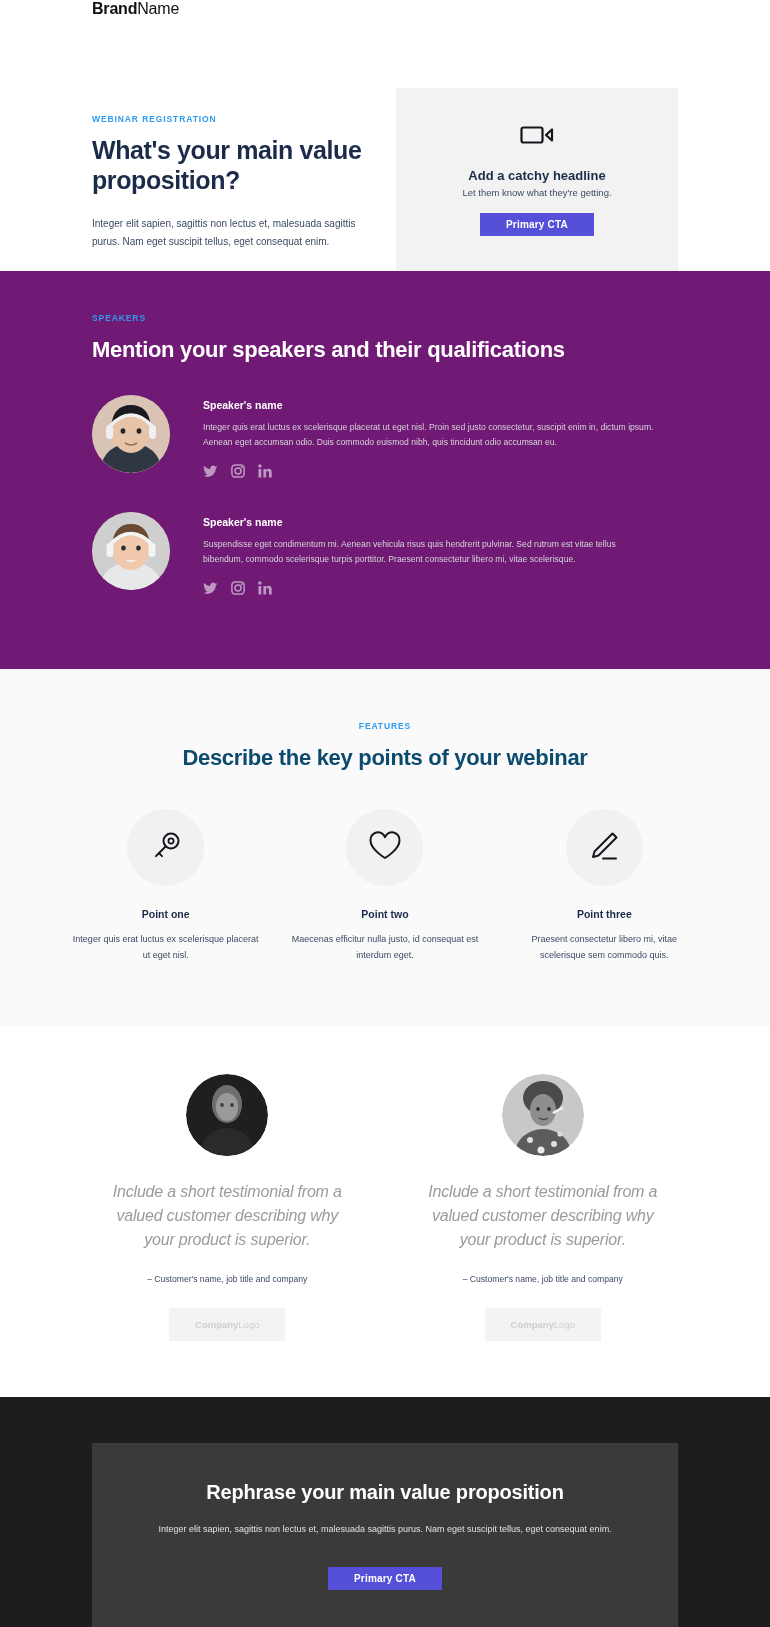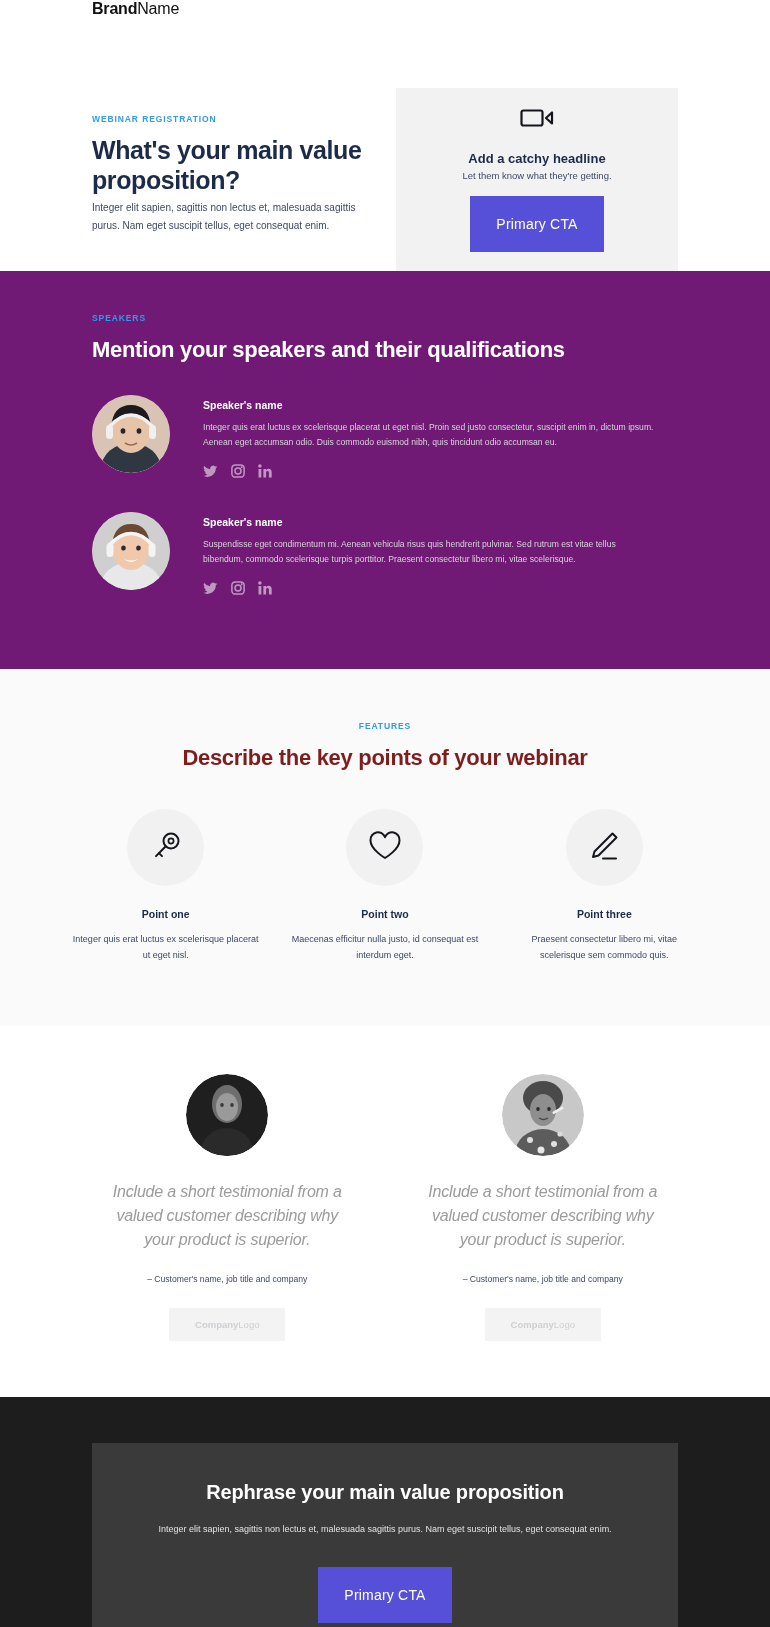--- a/index.html
+++ b/index.html
@@ -20,36 +20,36 @@
 
   
   .hero { display:flex; padding:0 92px 0 92px; background:#fff; align-items:flex-start; }
   .hero-left { width:290px; padding-top:32px; }
   .eyebrow {
     font-size:8.5px; font-weight:bold; letter-spacing:0.9px;
     color:#2f9bed; text-transform:uppercase; margin-bottom:12px;
   }
   .hero-title {
     font-size:25px; line-height:1.18; font-weight:bold; color:#1b2b49;
-    letter-spacing:-0.4px; margin-bottom:4px;
+    letter-spacing:-0.4px; margin-bottom:20px;
   }
   .hero-body { font-size:10px; line-height:1.75; color:#3d4a63; }
 
   .hero-right { margin-left:inherit; }
   .video-card {
     width:282px; height:183px; background:#f2f2f3;
     margin-left:auto; display:flex; flex-direction:column;
     align-items:center; justify-content:center; margin-top:6px;
   }
   .video-icon { margin-bottom:18px; }
   .card-head { font-size:13px; font-weight:bold; color:#1b2b49; margin-bottom:4px; }
   .card-sub { font-size:9.5px; color:#3d4a63; margin-bottom:15px; }
   .btn-primary {
-    background:#5650d9; color:#fff; font-size:14px; font-weight:normal;
-    border:none; padding:20px 26px; letter-spacing:0.2px; cursor:pointer;
+    background:#5650d9; color:#fff; font-size:10px; font-weight:bold;
+    border:none; padding:6px 26px; letter-spacing:0.2px; cursor:pointer;
     font-family:inherit;
   }
 
   
   .speakers { background:#701a75; padding:42px 92px 40px; color:#fff; }
   .speakers .eyebrow { color:#2f9bed; margin-bottom:14px; }
   .speakers-title {
     font-size:22px; font-weight:bold; color:#fff; letter-spacing:-0.3px;
     margin-bottom:32px;
   }
@@ -61,21 +61,21 @@
   .speaker-info { padding-top:4px; flex:1; }
   .speaker-name { font-size:10.5px; font-weight:bold; color:#fff; margin-bottom:9px; }
   .speaker-bio { font-size:8.6px; line-height:1.75; color:#d6d6d8; max-width:452px; }
   .socials { display:flex; gap:13px; margin-top:14px; }
   .social-icon { opacity:.55; cursor:pointer; display:block; }
 
   
   .features { background:#fafafa; padding:52px 56px 62px; text-align:center; }
   .features .eyebrow { margin-bottom:14px; }
   .features-title {
-    font-size:22px; font-weight:bold; color:#7f1d1d;
+    font-size:22px; font-weight:bold; color:#0c4a6e;
     letter-spacing:-0.3px; margin-bottom:38px;
   }
   .feature-row { display:flex; }
   .feature { flex:1; text-align:center; padding:0 14px; }
   .feature-circle {
     width:77px; height:77px; border-radius:50%; background:#f1f1f2;
     margin:0 auto 22px; display:flex; align-items:center; justify-content:center;
   }
   .feature-title { font-size:10.5px; font-weight:bold; color:#1b2b49; margin-bottom:12px; }
   .feature-body { font-size:9px; line-height:1.75; color:#3d4a63; }

